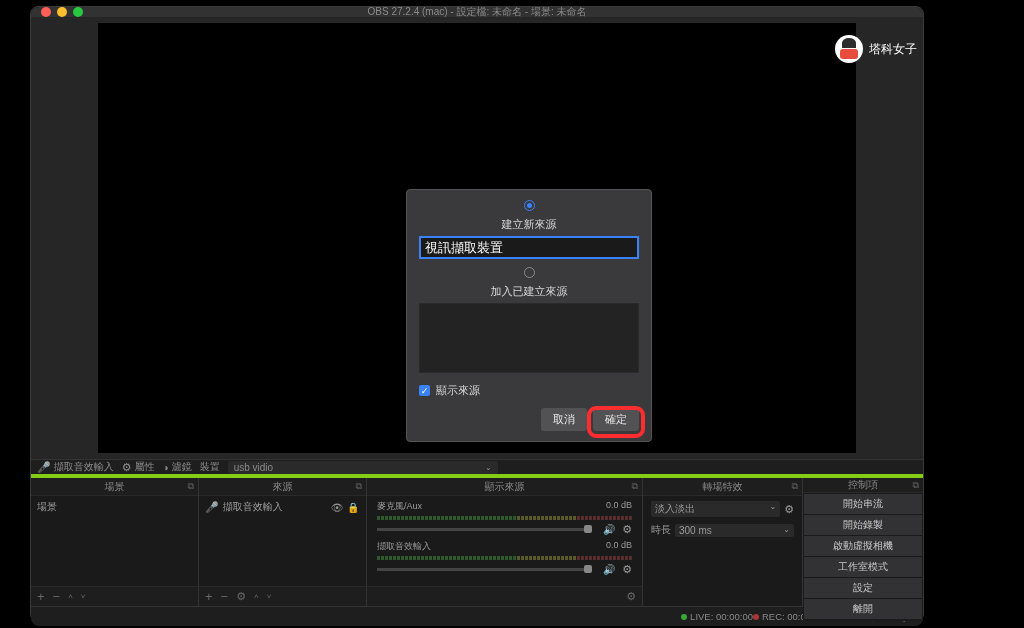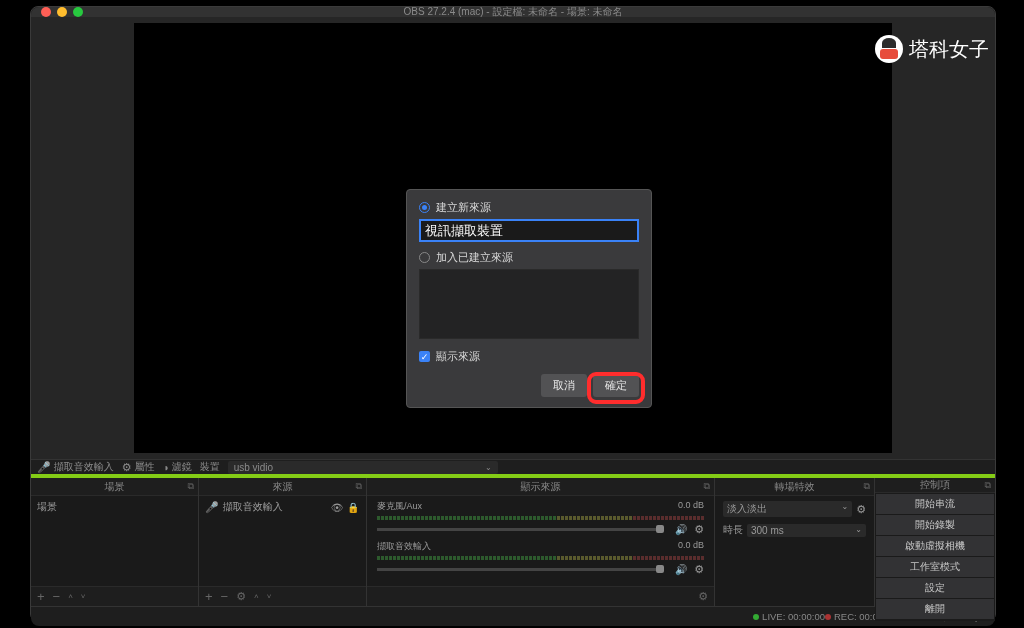--- a/index.html
+++ b/index.html
@@ -1,30 +1,30 @@
 <!DOCTYPE html>
 <html><head>
 <meta charset="utf-8">
 <style>
 * { margin: 0; padding: 0; box-sizing: border-box; font-family: -apple-system, "Helvetica Neue", Arial, sans-serif; }
 body { background: #000; width: 1024px; height: 628px; overflow: hidden; position: relative; }
-.window { position: absolute; top: 6px; left: 30px; width: 966px; height: 616px; background: #1e1e1e; border: 1px solid #3a3a3a; border-radius: 8px; display: flex; flex-direction: column; }
+.window { position: absolute; top: 6px; left: 30px; width: 894px; height: 616px; background: #1e1e1e; border: 1px solid #3a3a3a; border-radius: 8px; display: flex; flex-direction: column; }
 .titlebar { height: 22px; background: #323232; border-radius: 8px 8px 0 0; display: flex; align-items: center; position: relative; }
 .traffic { display: flex; gap: 6px; padding-left: 10px; }
 .tl { width: 10px; height: 10px; border-radius: 50%; }
 .tl.r { background: #ff5f56; } .tl.y { background: #ffbd2e; } .tl.g { background: #27c93f; }
 .title { position: absolute; left: 0; right: 0; text-align: center; font-size: 10px; color: #8a8a8a; }
 .preview-area { flex: 1; background: #262626; display: flex; align-items: center; justify-content: center; position: relative; padding: 6px 0; }
 .canvas { width: 758px; height: 430px; background: #000; position: relative; }
-.watermark { position: absolute; top: 18px; right: 6px; display: flex; align-items: center; gap: 6px; color: #fff; font-size: 20px; font-weight: 500; z-index: 20; }
+.watermark { position: absolute; top: 18px; right: 6px; display: flex; align-items: center; gap: 6px; color: #fff; font-size: 12px; font-weight: 500; z-index: 20; }
 .wm-icon { width: 28px; height: 28px; background: #fff; border-radius: 50%; display: flex; align-items: center; justify-content: center; position: relative; }
 .wm-icon::before { content: ""; width: 18px; height: 10px; background: #e74c3c; border-radius: 3px; position: absolute; bottom: 4px; }
 .wm-icon::after { content: ""; width: 14px; height: 10px; background: #2c2c2c; border-radius: 50% 50% 0 0; position: absolute; top: 3px; }
 .dialog { position: absolute; top: 172px; left: 375px; width: 246px; background: #3a3a3c; border: 1px solid #555; border-radius: 4px; padding: 10px 12px 10px 12px; z-index: 10; color: #d8d8d8; font-size: 11px; }
-.radio-row { display: flex; align-items: center; gap: 6px; margin-bottom: 4px; }
+.radio-row { display: flex; align-items: center; gap: 6px; margin-bottom: 4px; flex-direction: column; }
 .radio { width: 11px; height: 11px; border-radius: 50%; border: 1px solid #888; display: inline-block; position: relative; }
 .radio.on { border-color: #3a82f7; }
 .radio.on::after { content: ""; position: absolute; inset: 2px; background: #3a82f7; border-radius: 50%; }
 .name-input { width: 100%; background: #1a1a1a; border: 2px solid #3a82f7; color: #fff; font-size: 13px; padding: 2px 4px; margin-bottom: 8px; }
 .name-input::selection { background: #3a82f7; }
 .existing { width: 100%; height: 70px; background: #232324; border: 1px solid #2a2a2a; margin-bottom: 10px; }
 .check-row { display: flex; align-items: center; gap: 6px; margin-bottom: 10px; }
 .check { width: 11px; height: 11px; background: #3a82f7; border-radius: 2px; display: inline-flex; align-items: center; justify-content: center; color: #fff; font-size: 9px; }
 .dlg-btns { display: flex; justify-content: flex-end; gap: 6px; }
 .dlg-btn { background: #525254; color: #e8e8e8; border: none; padding: 4px 12px; font-size: 11px; border-radius: 3px; cursor: pointer; }

